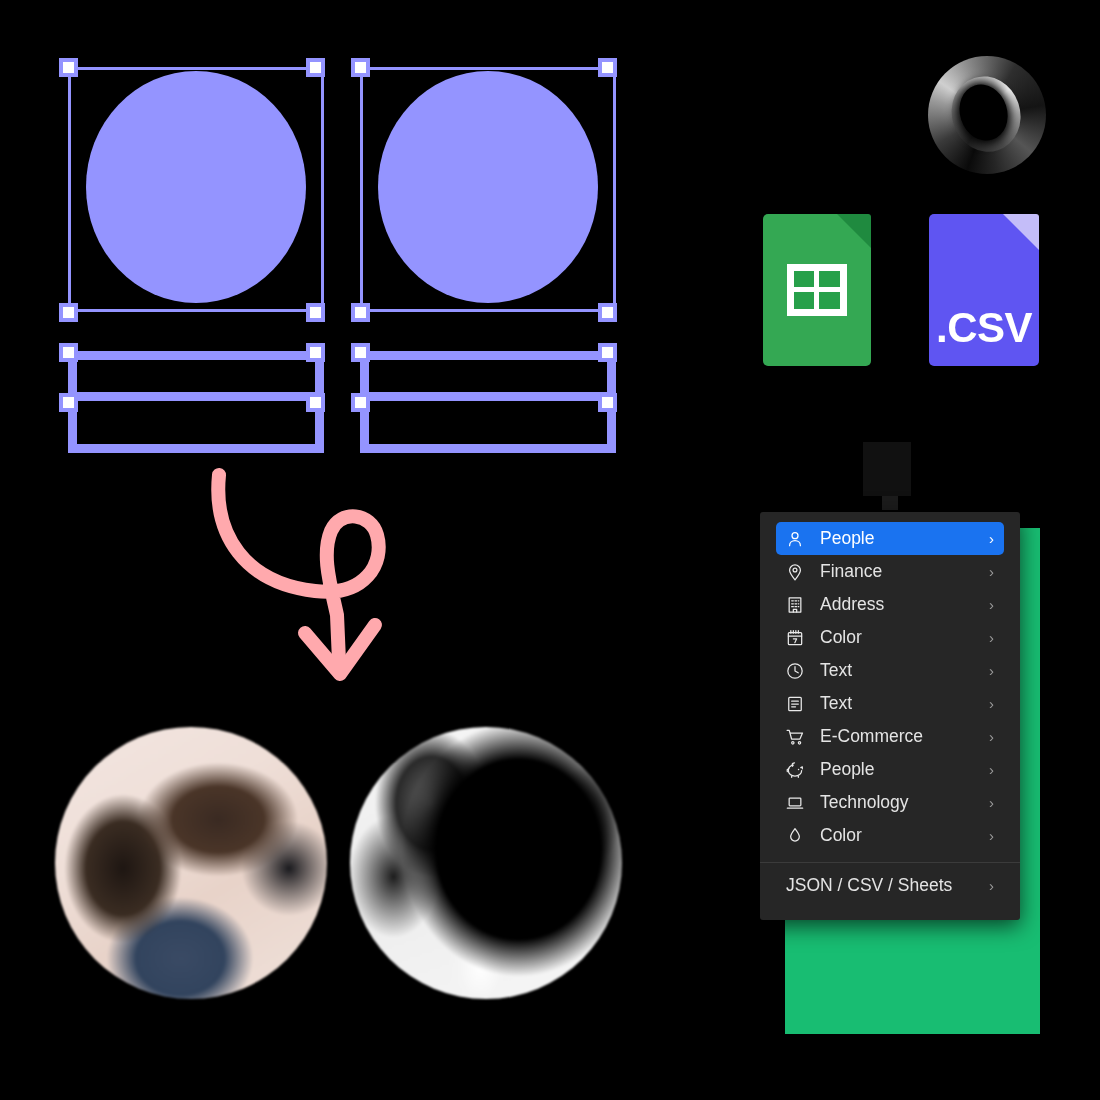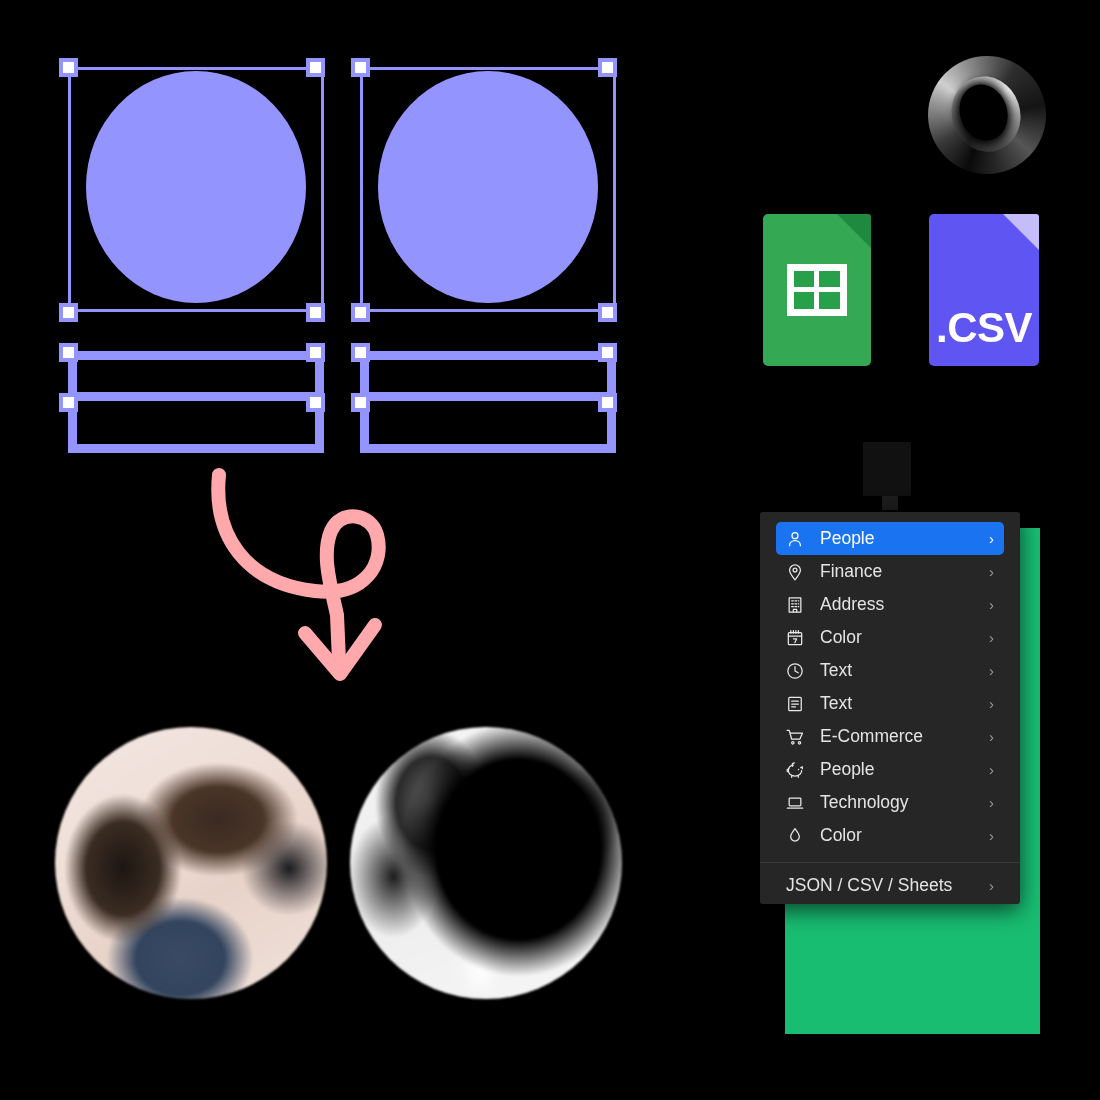--- a/index.html
+++ b/index.html
@@ -228,21 +228,21 @@
     font-size: 15px;
     line-height: 1;
     font-family: "Liberation Sans", sans-serif;
   }
   .menu-item.active .mi-chev { color: #ffffff; }
   .menu-sep {
     height: 1px;
     background: #3b3b3b;
     margin: 10px 0 6px 0;
   }
-  .menu-footer { padding-bottom: 2px; }
+  .menu-footer { padding-bottom: 18px; }
   .menu-footer .menu-item { margin: 0 16px; }
 </style>
 </head>
 <body>
 
 <div class="stage">
 
   <div class="sel-group" style="left:50px; top:55px; width:280px; height:360px;">
 
     <div class="circle" style="left:36px; top:16px; width:220px; height:232px;"></div>

